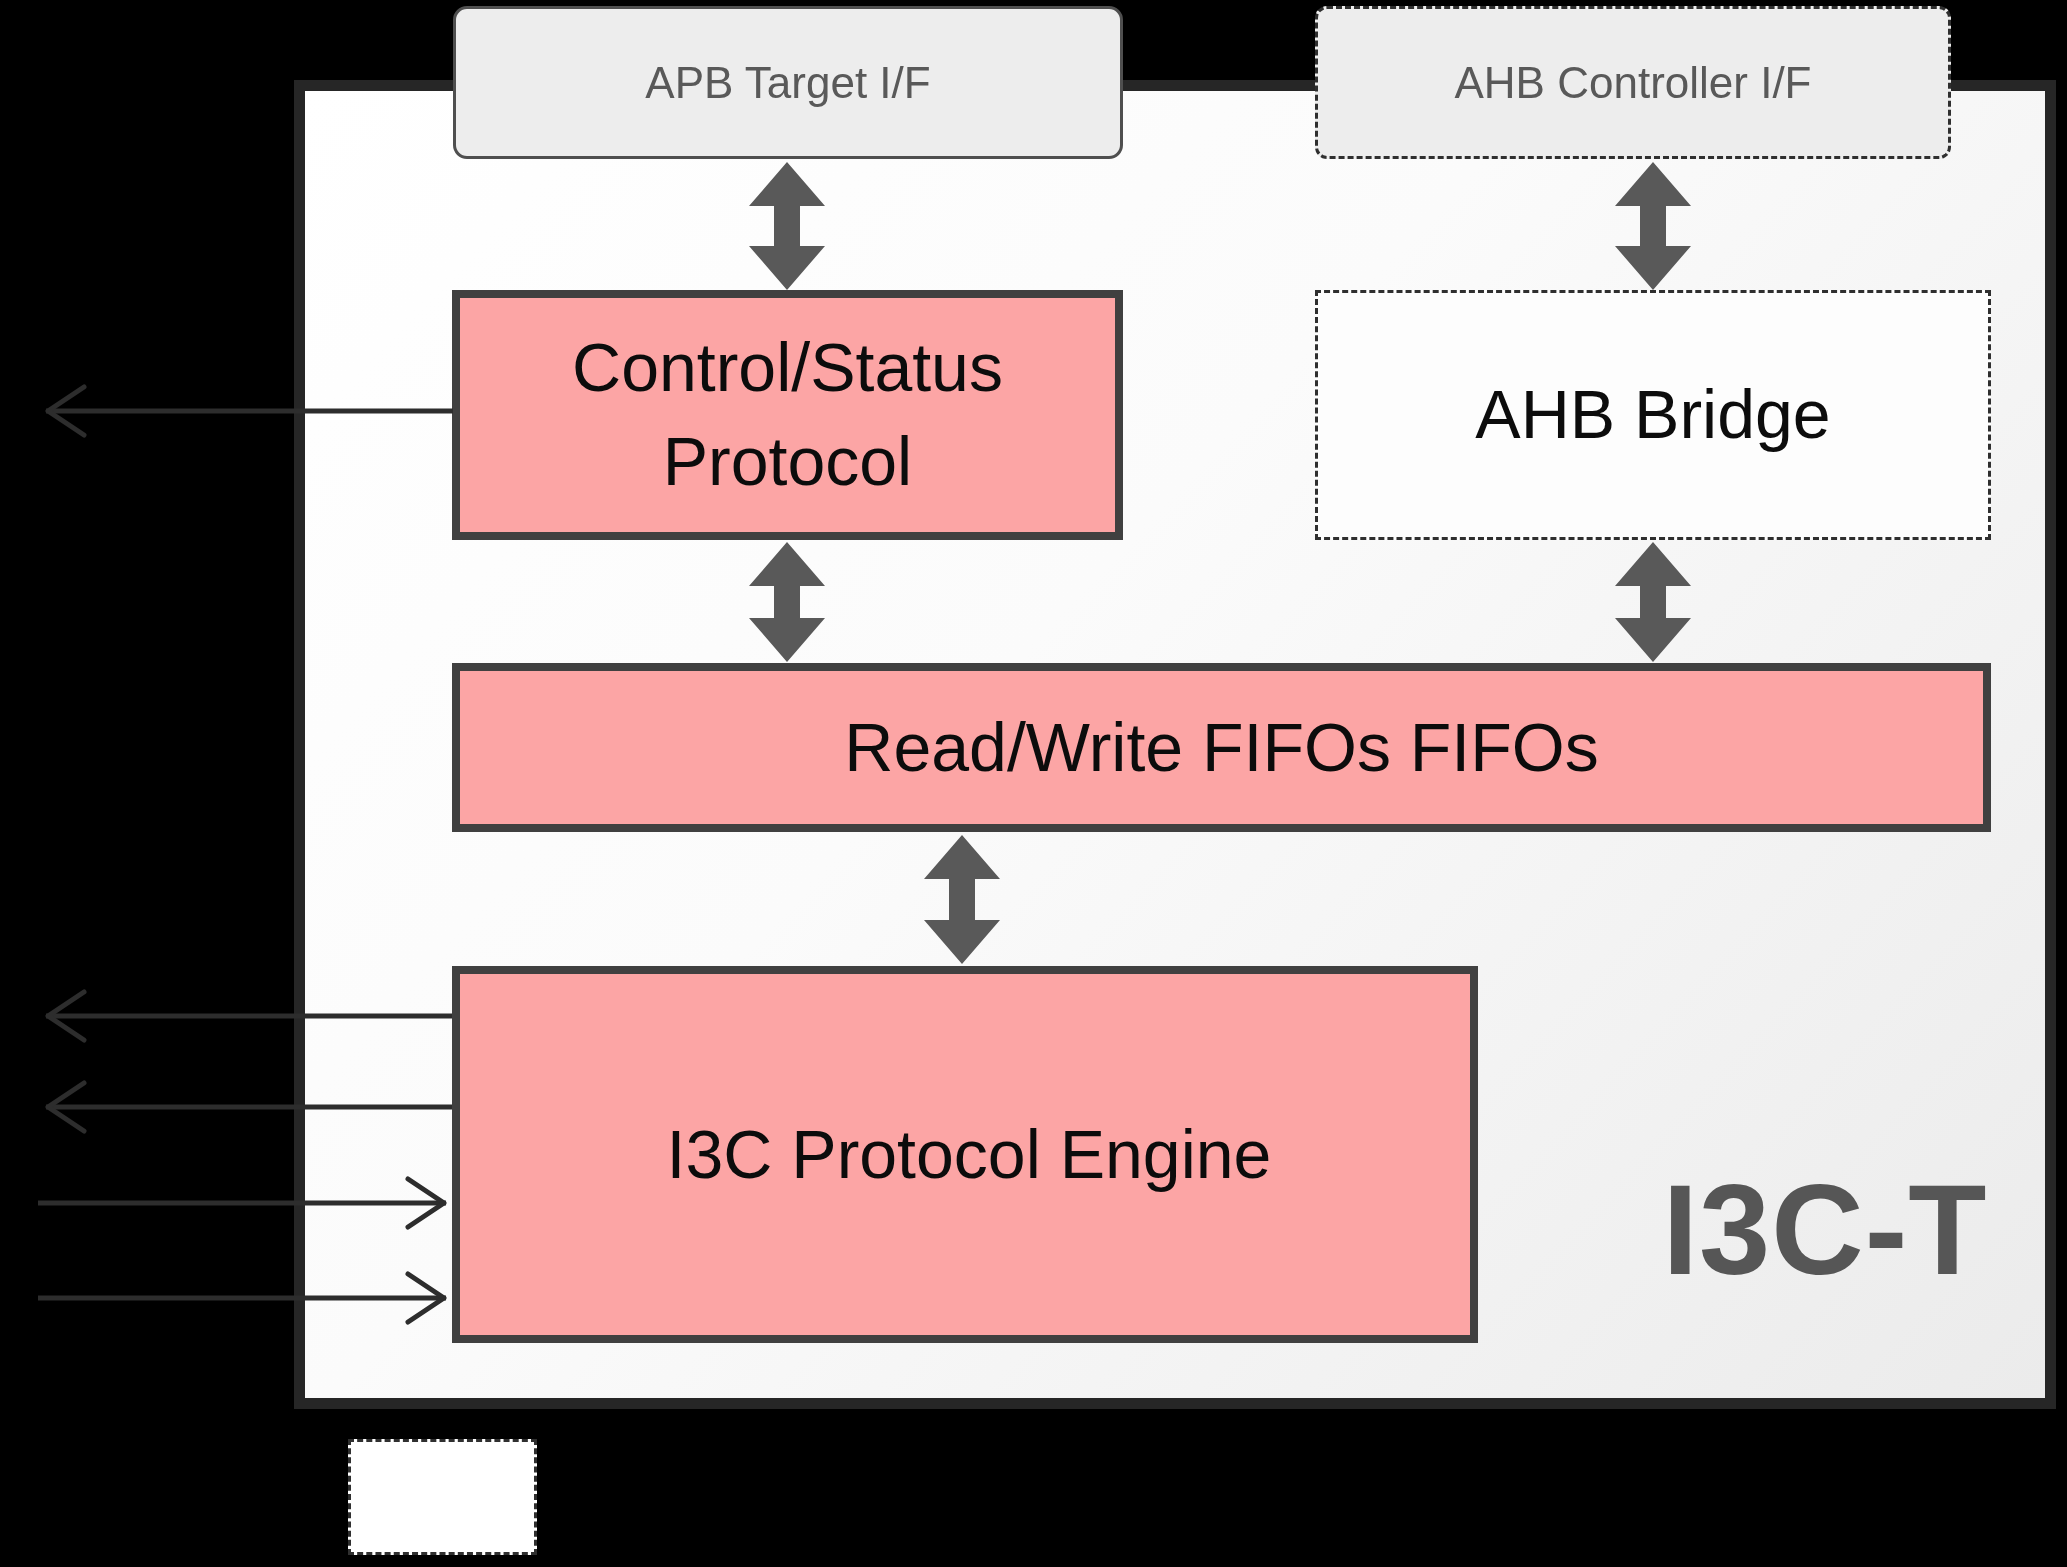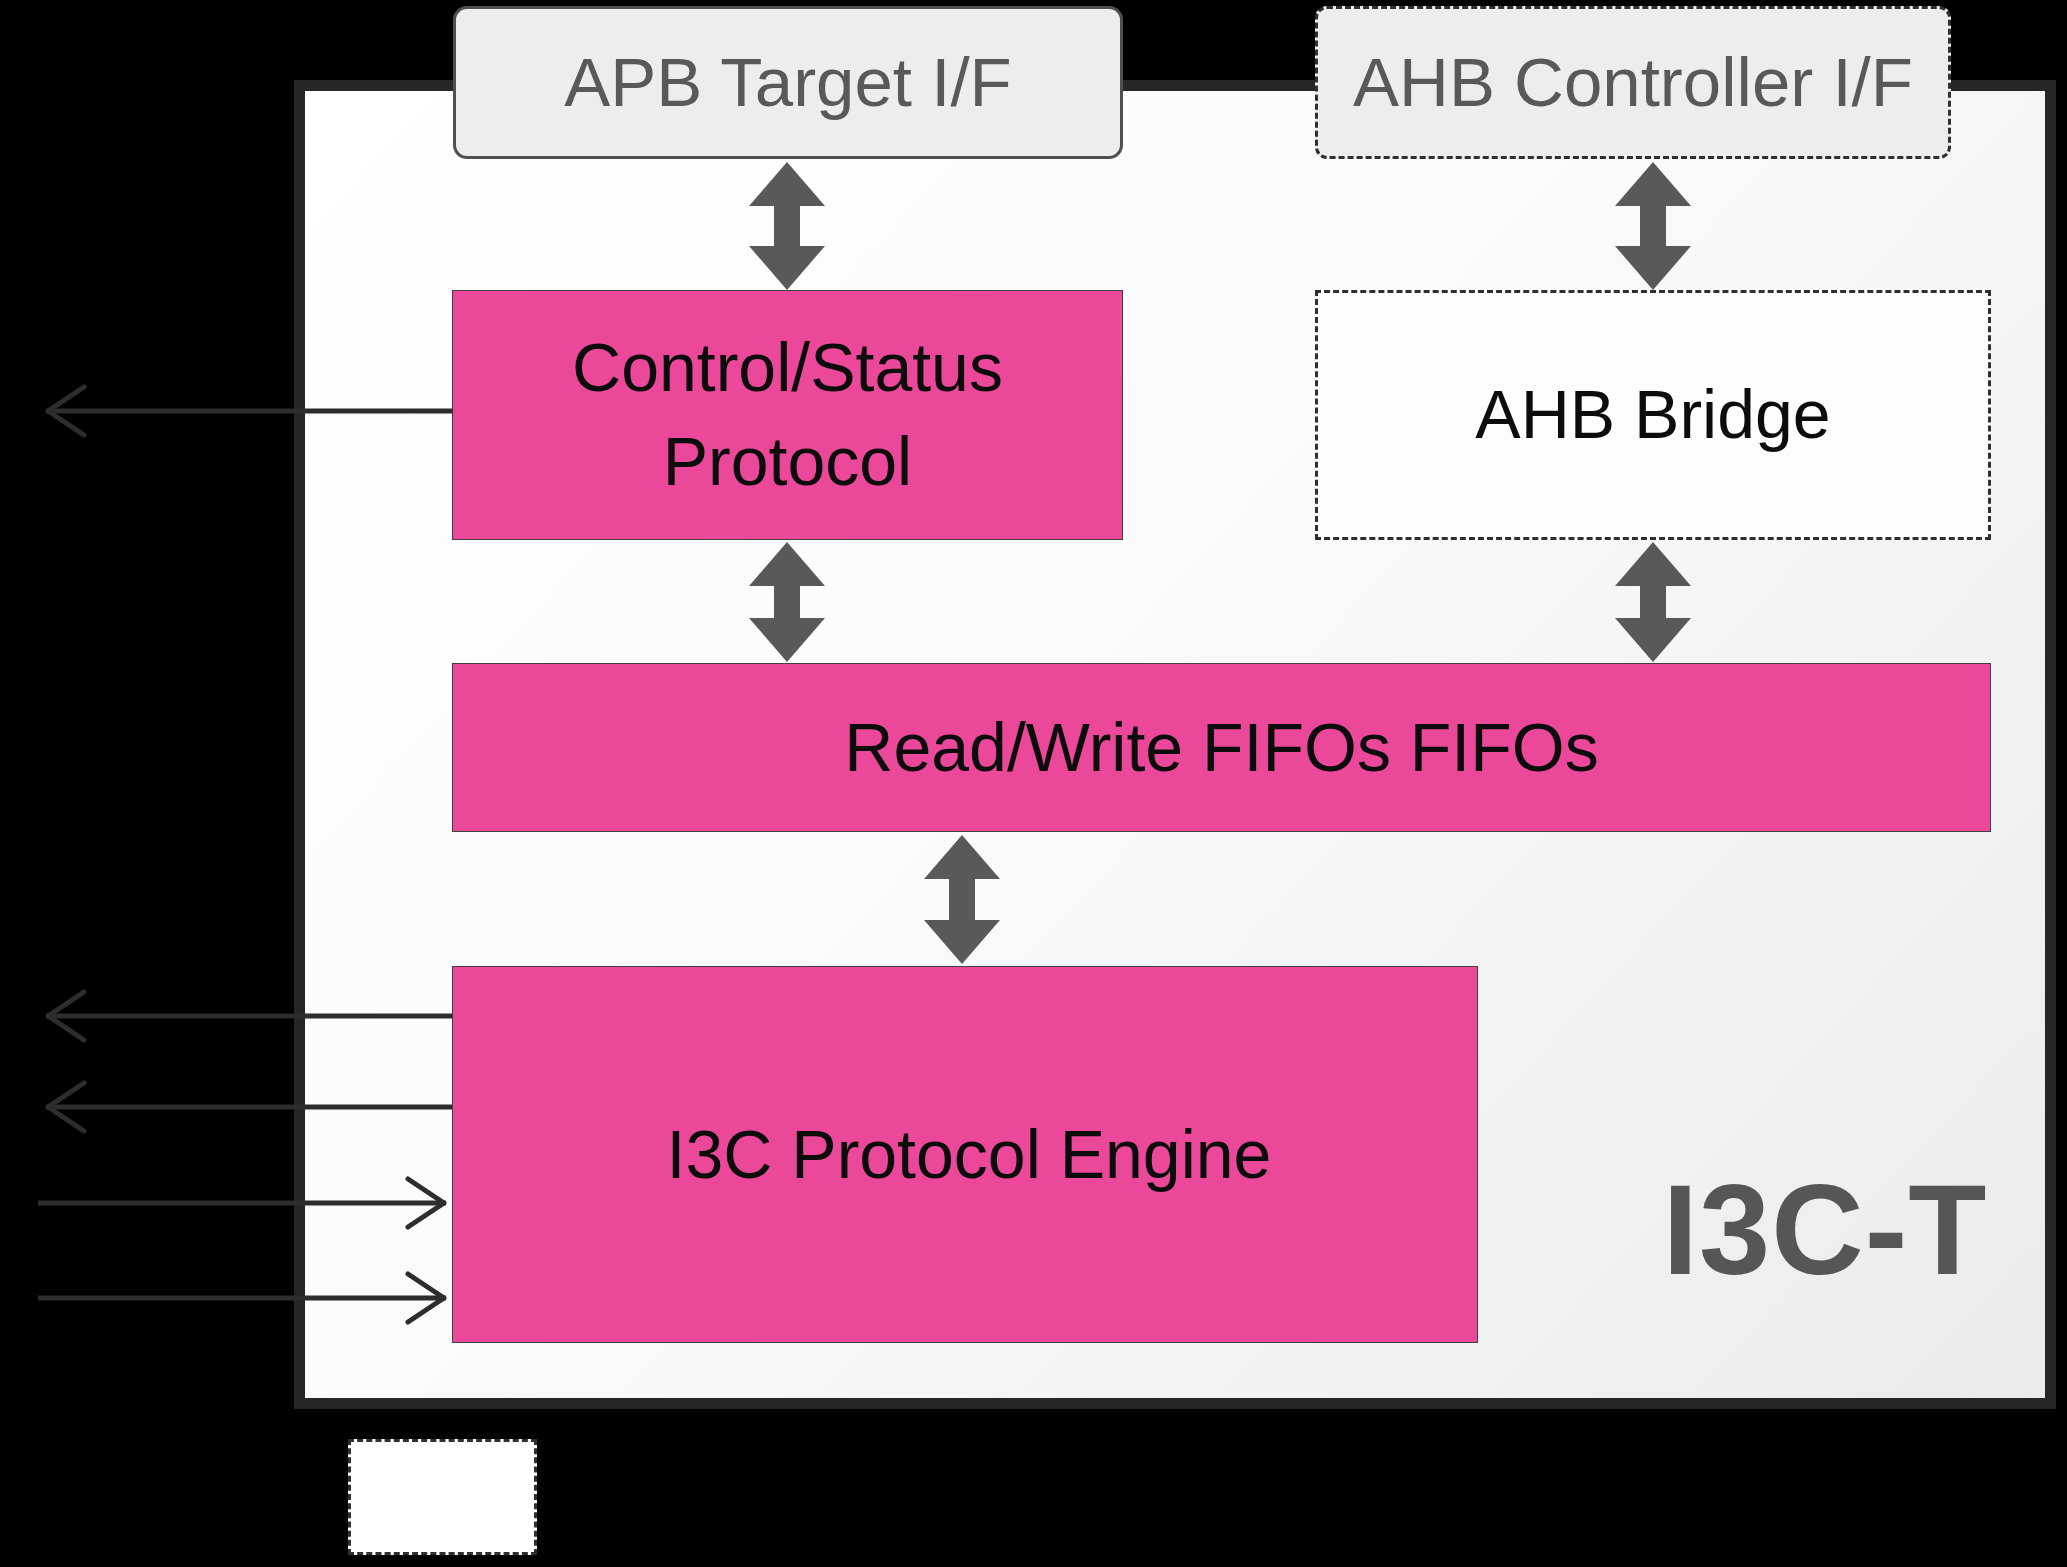--- a/index.html
+++ b/index.html
@@ -15,30 +15,30 @@
     background:linear-gradient(133deg,#ffffff 0%,#fbfbfb 42%,#ebebeb 100%);
   }
 
   .box{
     position:absolute;box-sizing:border-box;
     display:flex;flex-direction:column;align-items:center;justify-content:center;
     text-align:center;
   }
 
   .if-box{
-    background:#ededed;color:#595959;font-size:69px;
+    background:#ededed;color:#595959;font-size:44px;
     border:3px solid #4f4f4f;border-radius:14px;
   }
   .if-box.dashed{border:3px dashed #2f2f2f;border-radius:12px;}
 
   .apb-box{left:453px;top:6px;width:670px;height:153px;}
   .ahb-if-box{left:1315px;top:6px;width:636px;height:153px;}
 
   .inner-box{
-    background:#ec4899;border:1px solid #404040;
+    background:#fca5a5;border:8px solid #404040;
     color:#0c0c0c;font-size:68px;line-height:1.38;
   }
   .inner-box.dashed{background:#fdfdfd;border:3px dashed #2f2f2f;}
 
   .csr-box{left:452px;top:290px;width:671px;height:250px;}
   .bridge-box{left:1315px;top:290px;width:676px;height:250px;}
   .fifo-box{left:452px;top:663px;width:1539px;height:169px;}
   .engine-box{left:452px;top:966px;width:1026px;height:377px;padding-left:8px;}
 
   .module-label{

